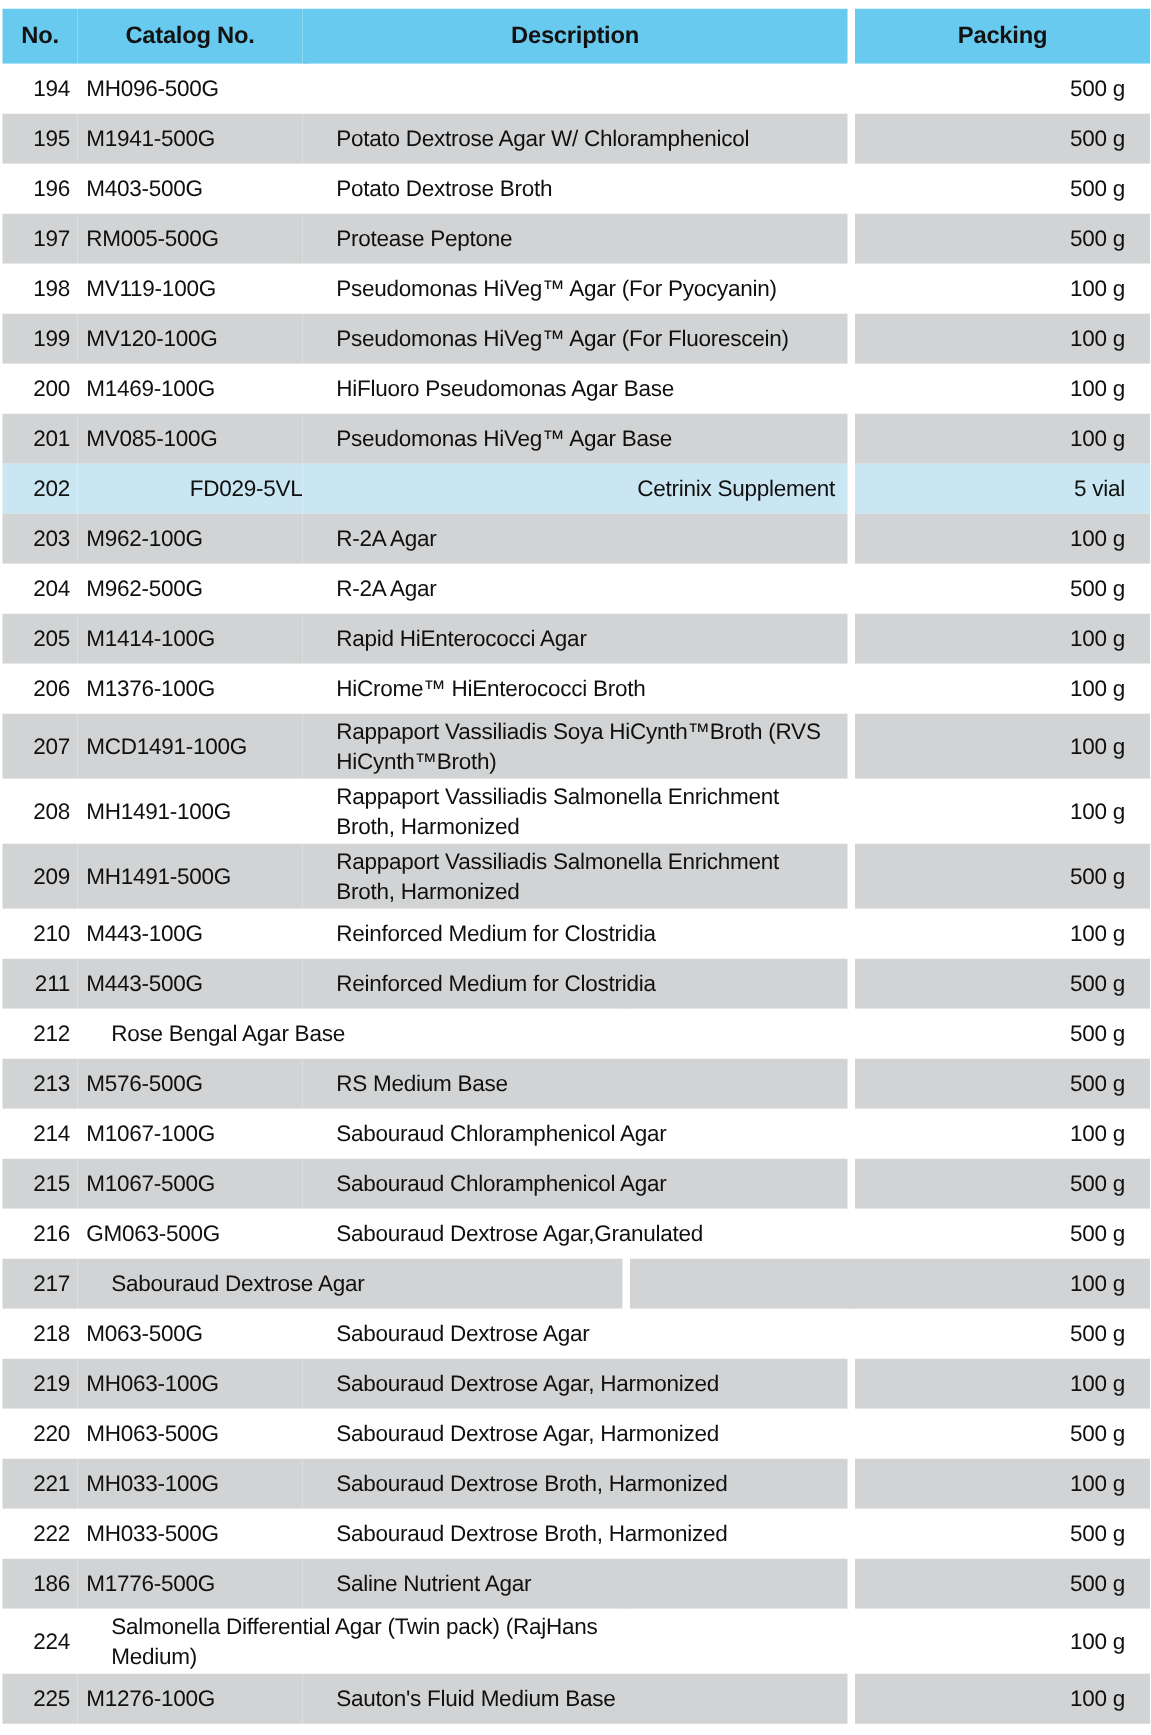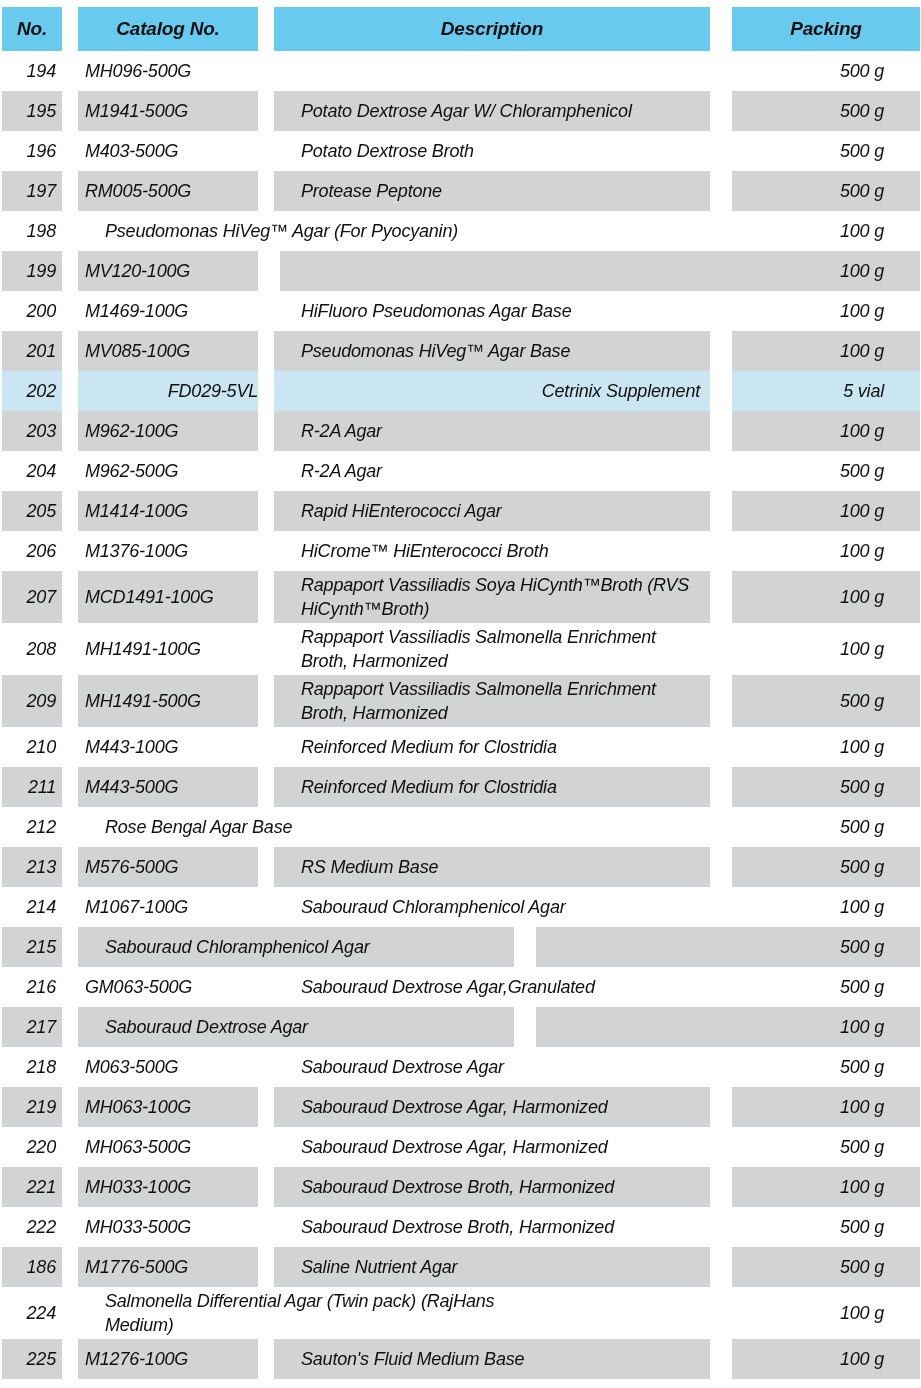--- a/index.html
+++ b/index.html
@@ -13,34 +13,33 @@
     overflow: hidden;
   }
   .catalog-table {
     padding: 7px 1px 0 2px;
     display: flex;
     flex-direction: column;
     width: 921px;
   }
   .row {
     display: flex;
-    gap: 16px;
+    gap: 0;
     flex: none;
-    font-style: italic;
   }
   .cell {
     display: flex;
     align-items: center;
     flex: none;
   }
   
   .col-no          { width: 60px;  justify-content: flex-end; padding-right: 6px; }
   .col-catalog     { width: 180px; padding-left: 7px; }
   .col-description { width: 436px; padding-left: 27px; padding-right: 10px; }
-  .col-packing     { flex: 1 1 auto; margin-left: 6px; justify-content: flex-end; padding-right: 36px; }
+  .col-packing     { flex: 1 1 auto; margin-left: 6px; justify-content: flex-end; padding-right: 20px; }
   
   .header-row .cell {
     background: var(--header-bg, #68caee);
     height: 44px;
     justify-content: center;
     padding-left: 0;
     padding-right: 0;
     font-weight: bold;
     font-size: 19px;
     color: #121212;
@@ -127,34 +126,40 @@
           <span>Protease Peptone</span>
         </div>
         <div class="cell col-packing">
           <span>500 g</span>
         </div>
       </div>
       <div class="row body-row">
         <div class="cell col-no">
           <span>198</span>
         </div>
+        <div class="cell col-catalog">
+          <span>MV119-100G</span>
+        </div>
         <div class="cell col-description">
           <span>Pseudomonas HiVeg™ Agar (For Pyocyanin)</span>
         </div>
         <div class="cell col-packing">
           <span>100 g</span>
         </div>
       </div>
       <div class="row body-row alt">
         <div class="cell col-no">
           <span>199</span>
         </div>
         <div class="cell col-catalog">
           <span>MV120-100G</span>
         </div>
+        <div class="cell col-description">
+          <span>Pseudomonas HiVeg™ Agar (For Fluorescein)</span>
+        </div>
         <div class="cell col-packing">
           <span>100 g</span>
         </div>
       </div>
       <div class="row body-row">
         <div class="cell col-no">
           <span>200</span>
         </div>
         <div class="cell col-catalog">
           <span>M1469-100G</span>
@@ -355,20 +360,23 @@
         <div class="cell col-description">
           <span>Sabouraud Chloramphenicol Agar</span>
         </div>
         <div class="cell col-packing">
           <span>100 g</span>
         </div>
       </div>
       <div class="row body-row alt">
         <div class="cell col-no">
           <span>215</span>
+        </div>
+        <div class="cell col-catalog">
+          <span>M1067-500G</span>
         </div>
         <div class="cell col-description">
           <span>Sabouraud Chloramphenicol Agar</span>
         </div>
         <div class="cell col-packing">
           <span>500 g</span>
         </div>
       </div>
       <div class="row body-row">
         <div class="cell col-no">

